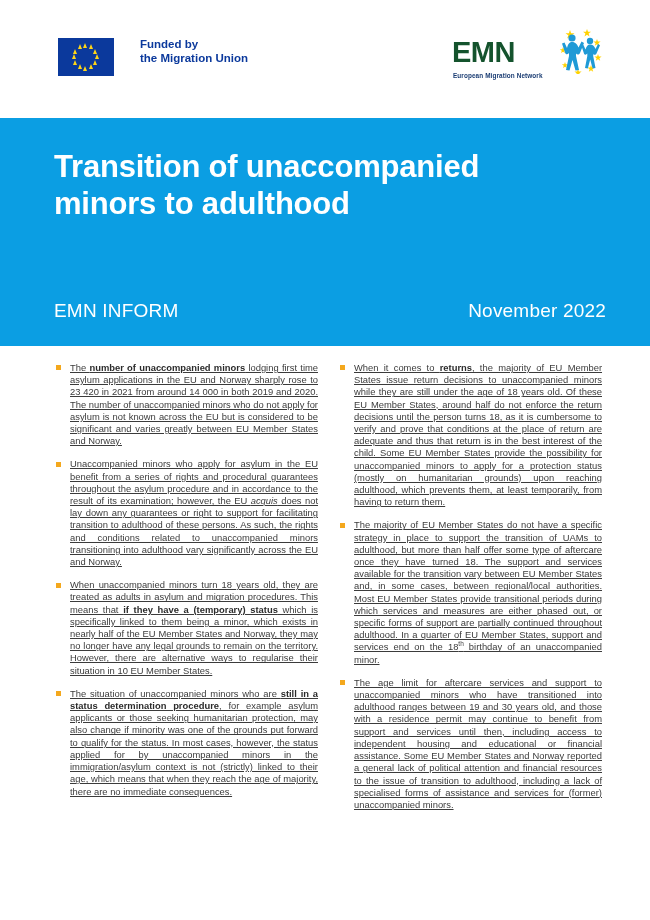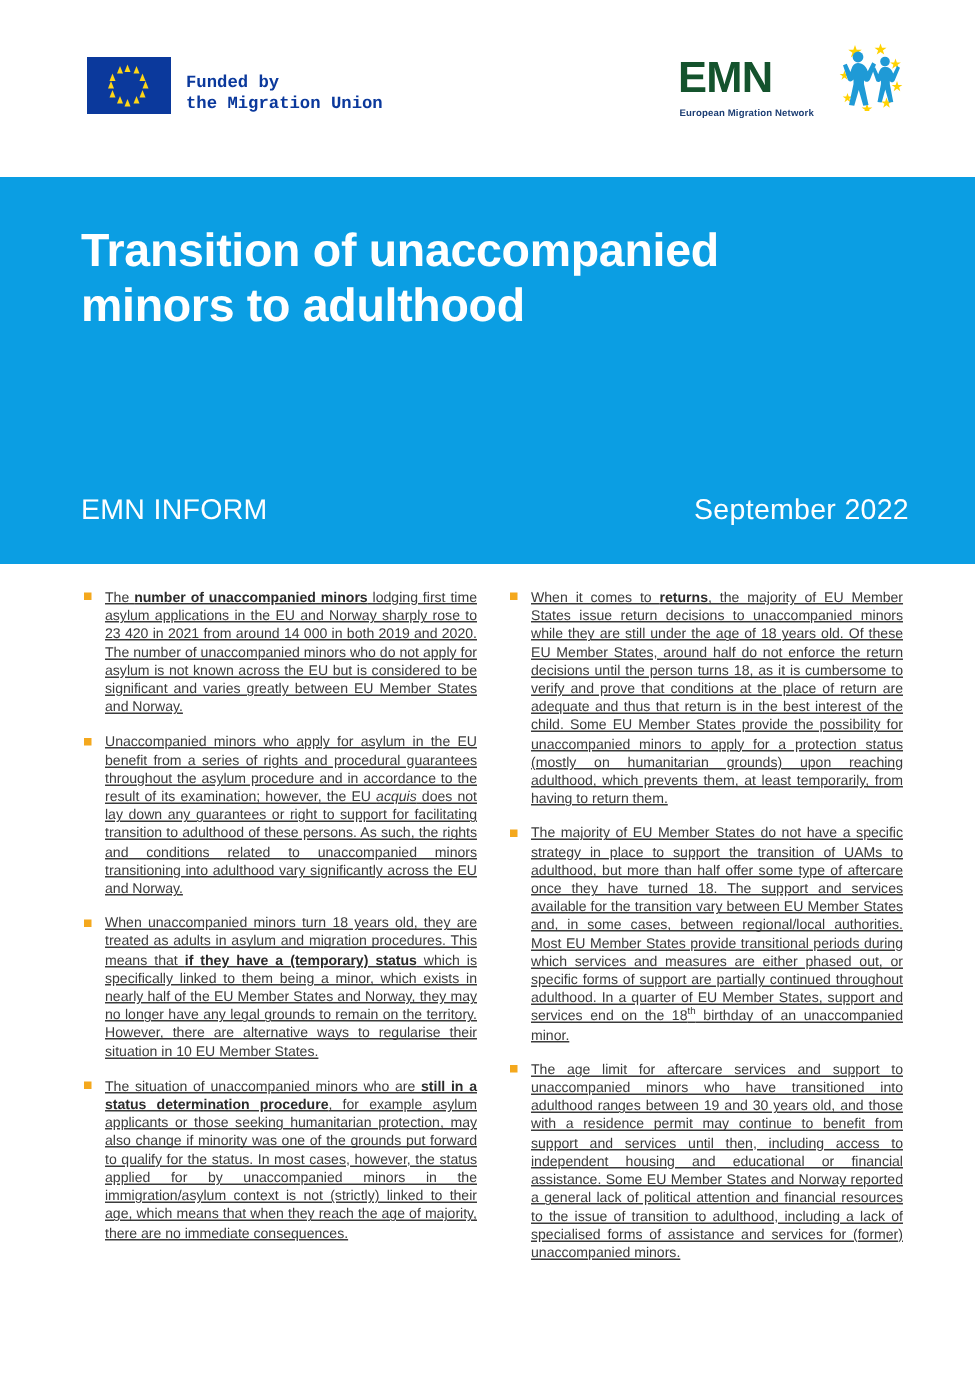--- a/index.html
+++ b/index.html
@@ -14,21 +14,21 @@
 
   
   .header{
     height:118px;
     background:#ffffff;
     position:relative;
   }
   .eu-logo{
     position:absolute;
     left:58px; top:38px;
-    display:flex; align-items:flex-end; gap:10px;font-family:Liberation Mono, monospace;
+    display:flex; align-items:flex-start; gap:26px;
   }
   .eu-flag{
     width:56px; height:38px;
     background:#0b399c;
     position:relative;
     flex:0 0 auto;
   }
   .eu-star{
     position:absolute;
     width:0; height:0;
@@ -69,21 +69,21 @@
   }
   .emn-mark{
     position:absolute;
     right:0; top:0;
     width:62px; height:46px;
   }
 
   
   .banner{
     background:#0b9ee3;
-    height:258px;
+    height:228px;
     position:relative;
     color:#ffffff;
   }
   .banner-title{
     position:absolute;
     left:54px; top:30px;
     width:520px;
     font-size:31px;
     font-weight:bold;
     line-height:37px;
@@ -197,21 +197,21 @@
       </g>
     </svg>
   </div>
 
 </div>
 
 <div class="banner">
   <div class="banner-title">Transition of unaccompanied minors to adulthood</div>
   <div class="banner-foot">
     <div class="banner-inform">EMN INFORM</div>
-    <div class="banner-date">September 2022</div>
+    <div class="banner-date">November 2022</div>
   </div>
 </div>
 
 <div class="keypoints">
 
 
   <div class="columns">
     <div class="col">
       <ul class="points" id="left-points">
           <li>The <b>number of unaccompanied minors</b> lodging first time asylum applications in the EU and Norway sharply rose to 23 420 in 2021 from around 14 000 in both 2019 and 2020. The number of unaccompanied minors who do not apply for asylum is not known across the EU but is considered to be significant and varies greatly between EU Member States and Norway.</li>

